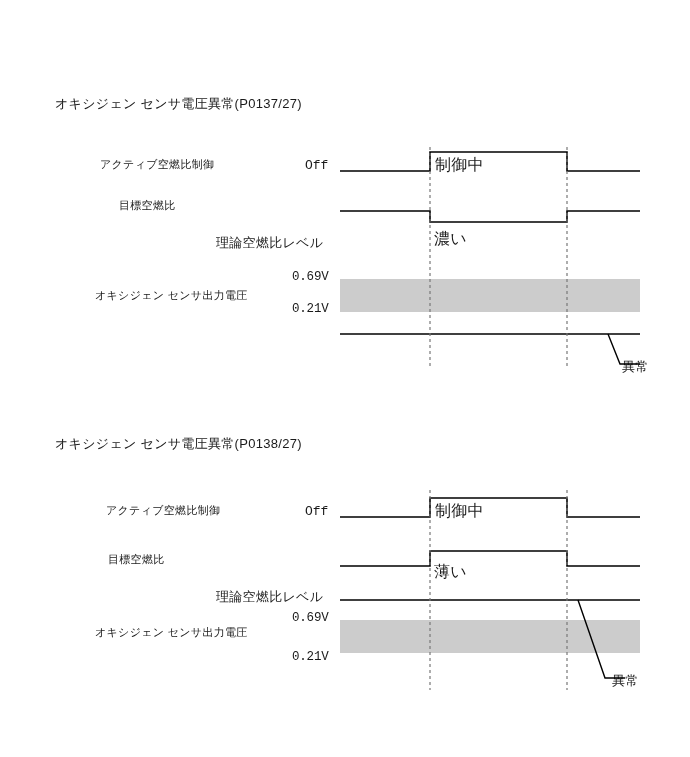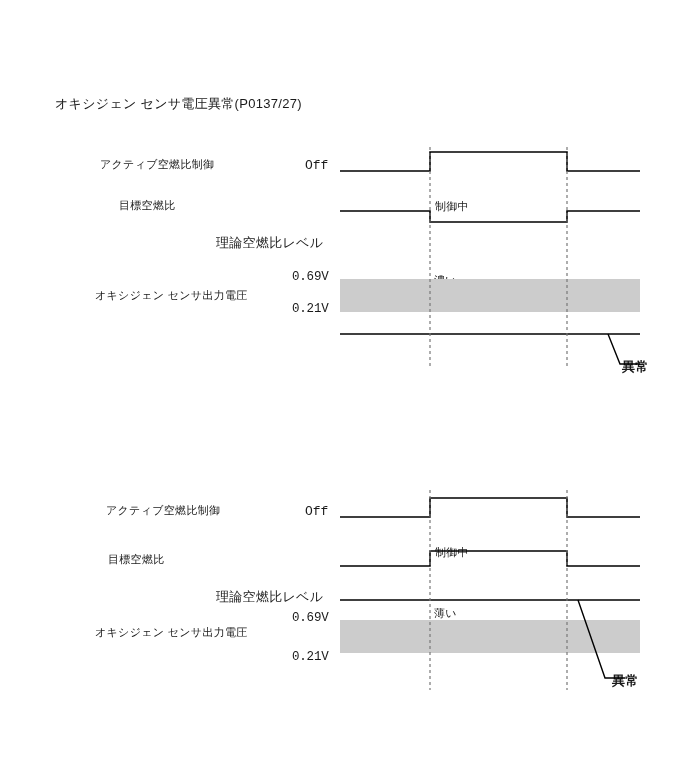--- a/index.html
+++ b/index.html
@@ -50,31 +50,29 @@
   }
   .volt-label {
     position: absolute;
     font-size: 12.5px;
     white-space: nowrap;
     font-family: Liberation Mono, monospace;
     letter-spacing: -0.2px;
   }
   .wave-text {
     position: absolute;
-    font-size: 11px;
+    font-size: 16px;
     white-space: nowrap;
     letter-spacing: 0.3px;
-    margin-top: 44px;
   }
   .fault-text {
     position: absolute;
     font-size: 13px;
     white-space: nowrap;
     letter-spacing: 0.3px;
-    font-weight: bold;
   }
   svg.plot {
     position: absolute;
     left: 0;
     top: 0;
     overflow: visible;
   }
   .sig { fill: none; stroke: #000000; stroke-width: 1.6; }
   .band { fill: #cccccc; }
   .tline { stroke: #777777; stroke-width: 1.2; stroke-dasharray: 3 3; fill: none; }
@@ -119,20 +117,21 @@
 
     <path class="tline" d="M 430 140 L 430 360"></path>
     <path class="tline" d="M 567 140 L 567 360"></path>
 
     <path class="leader" d="M 608 327 L 620 357 L 640 357"></path>
   </svg>
 </div>
 
 <div class="diagram" id="diagram-2">
 
+  <div class="dg-title" style="left:55px; top:95px;">オキシジェン センサ電圧異常(P0138/27)</div>
 
   <div class="row-label" style="left:106px; top:163px;">アクティブ空燃比制御</div>
 
   <div class="state-label" style="left:305px; top:164px;">Off</div>
 
   <div class="row-label" style="left:108px; top:212px;">目標空燃比</div>
 
   <div class="level-label" style="left:216px; top:212px;">理論空燃比レベル</div>
 
   <div class="row-label" style="left:95px; top:285px;">オキシジェン センサ出力電圧</div>

